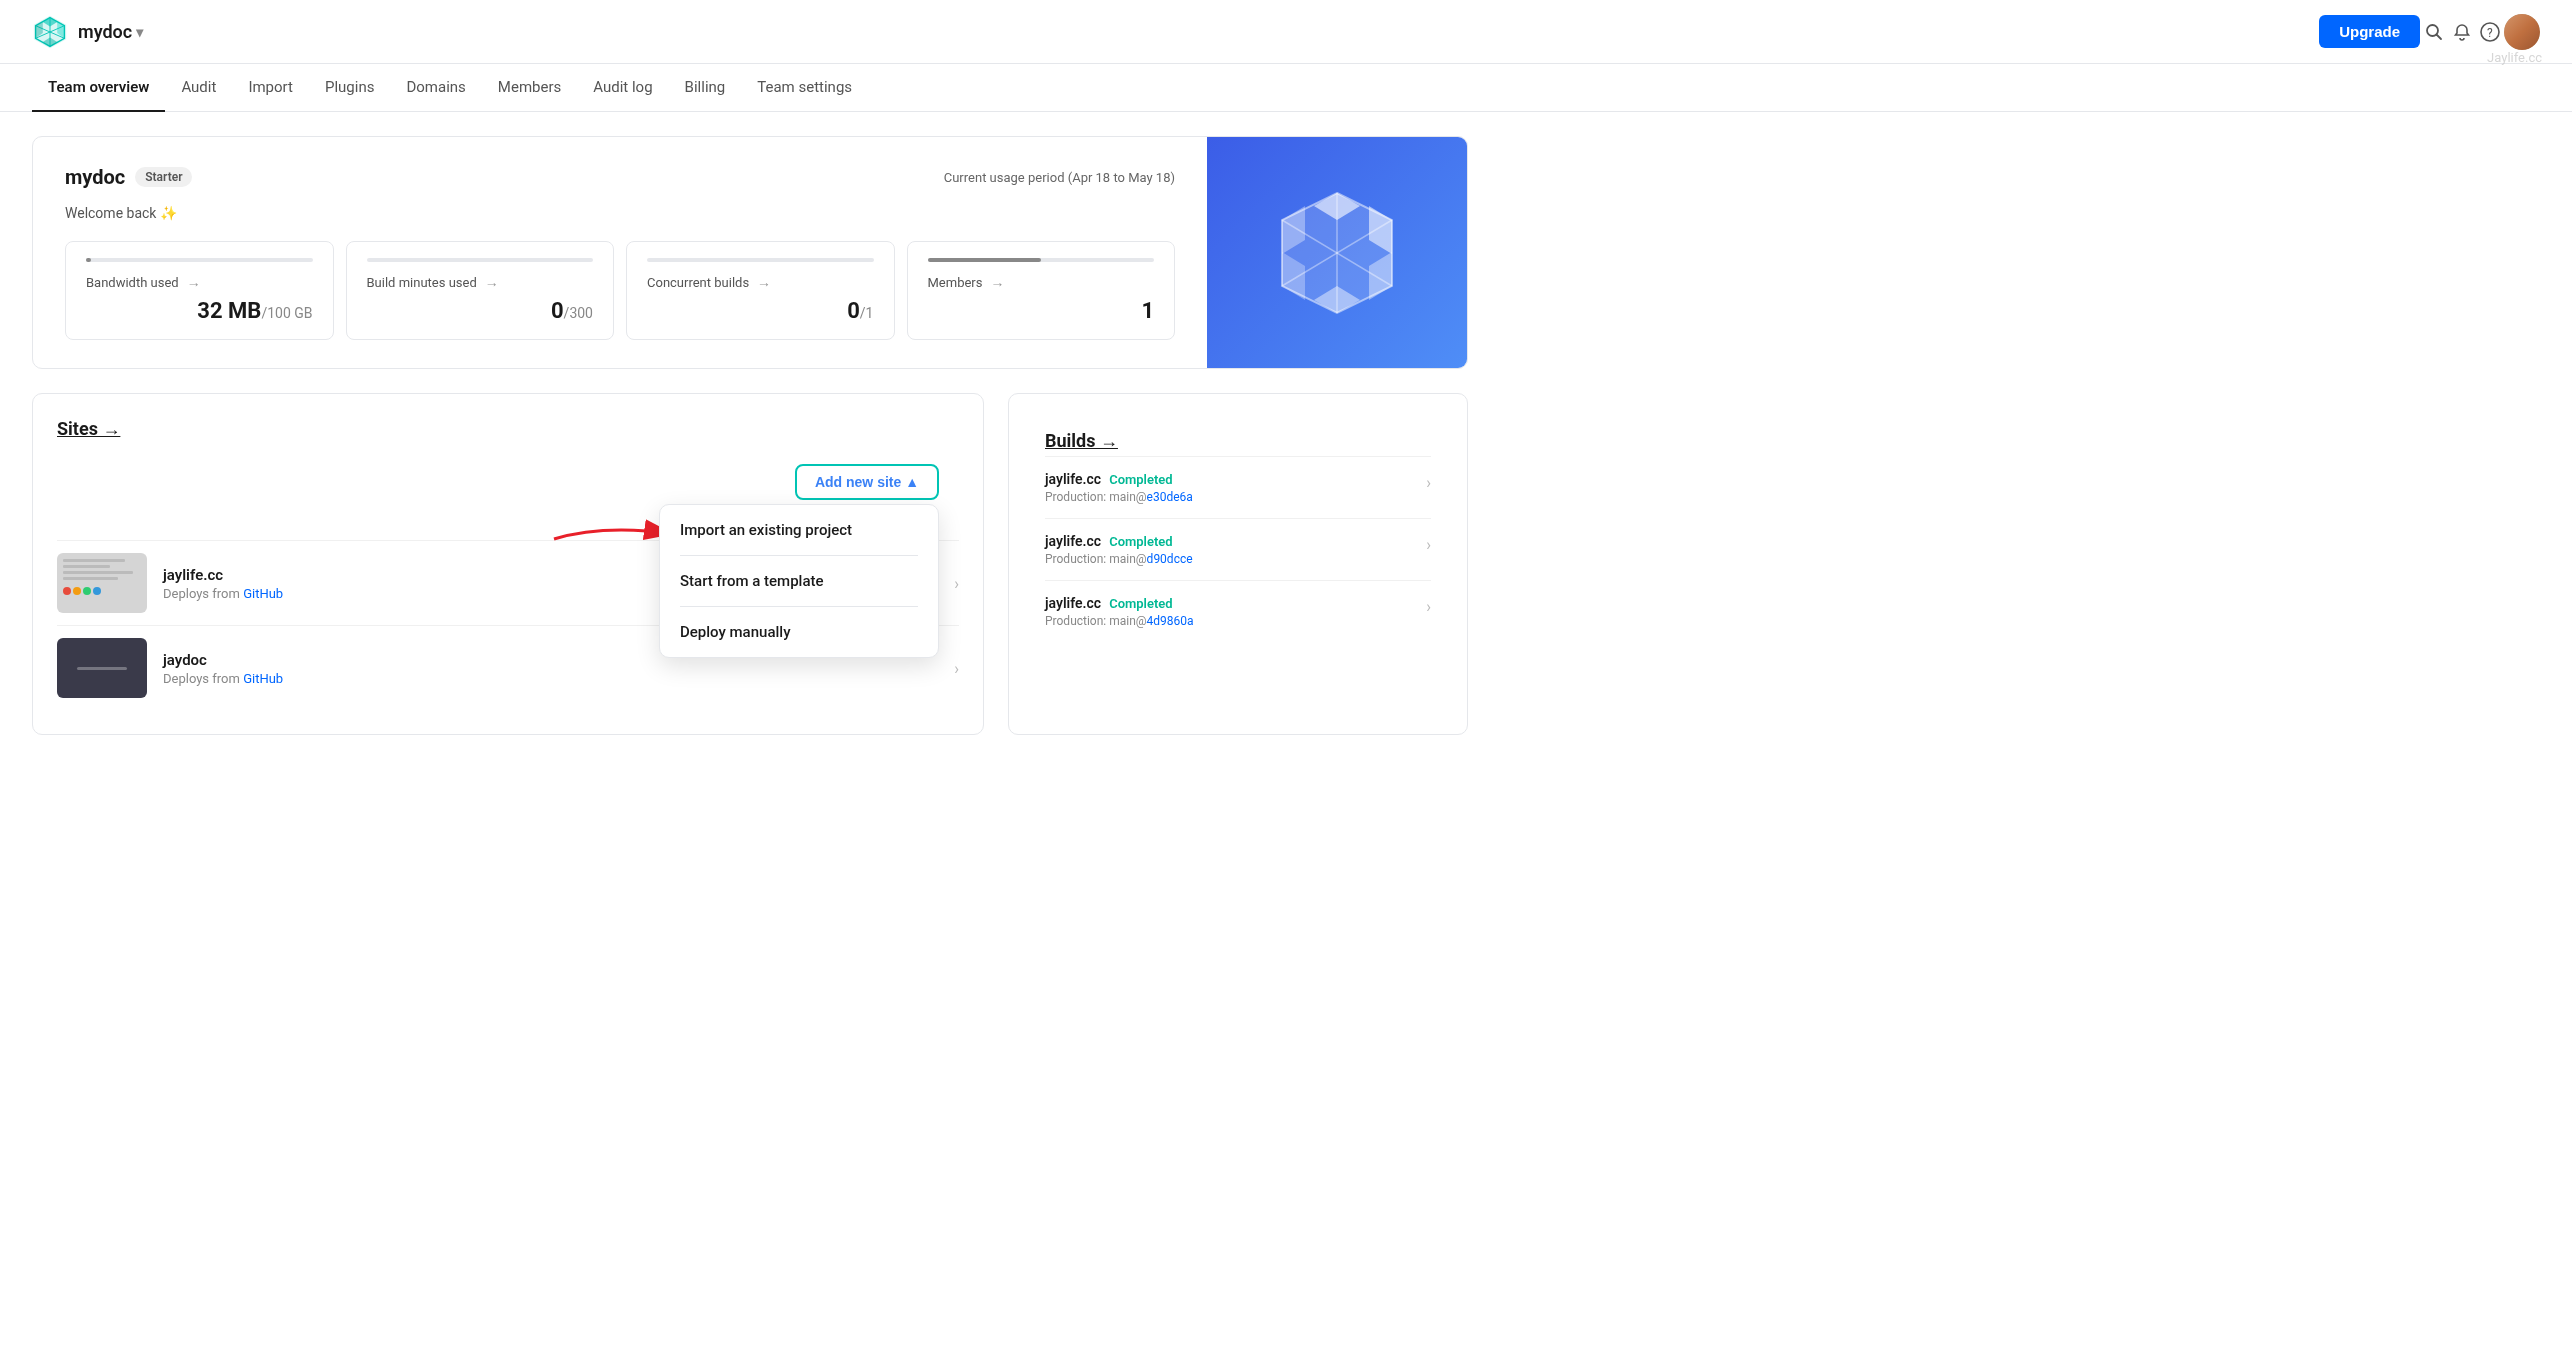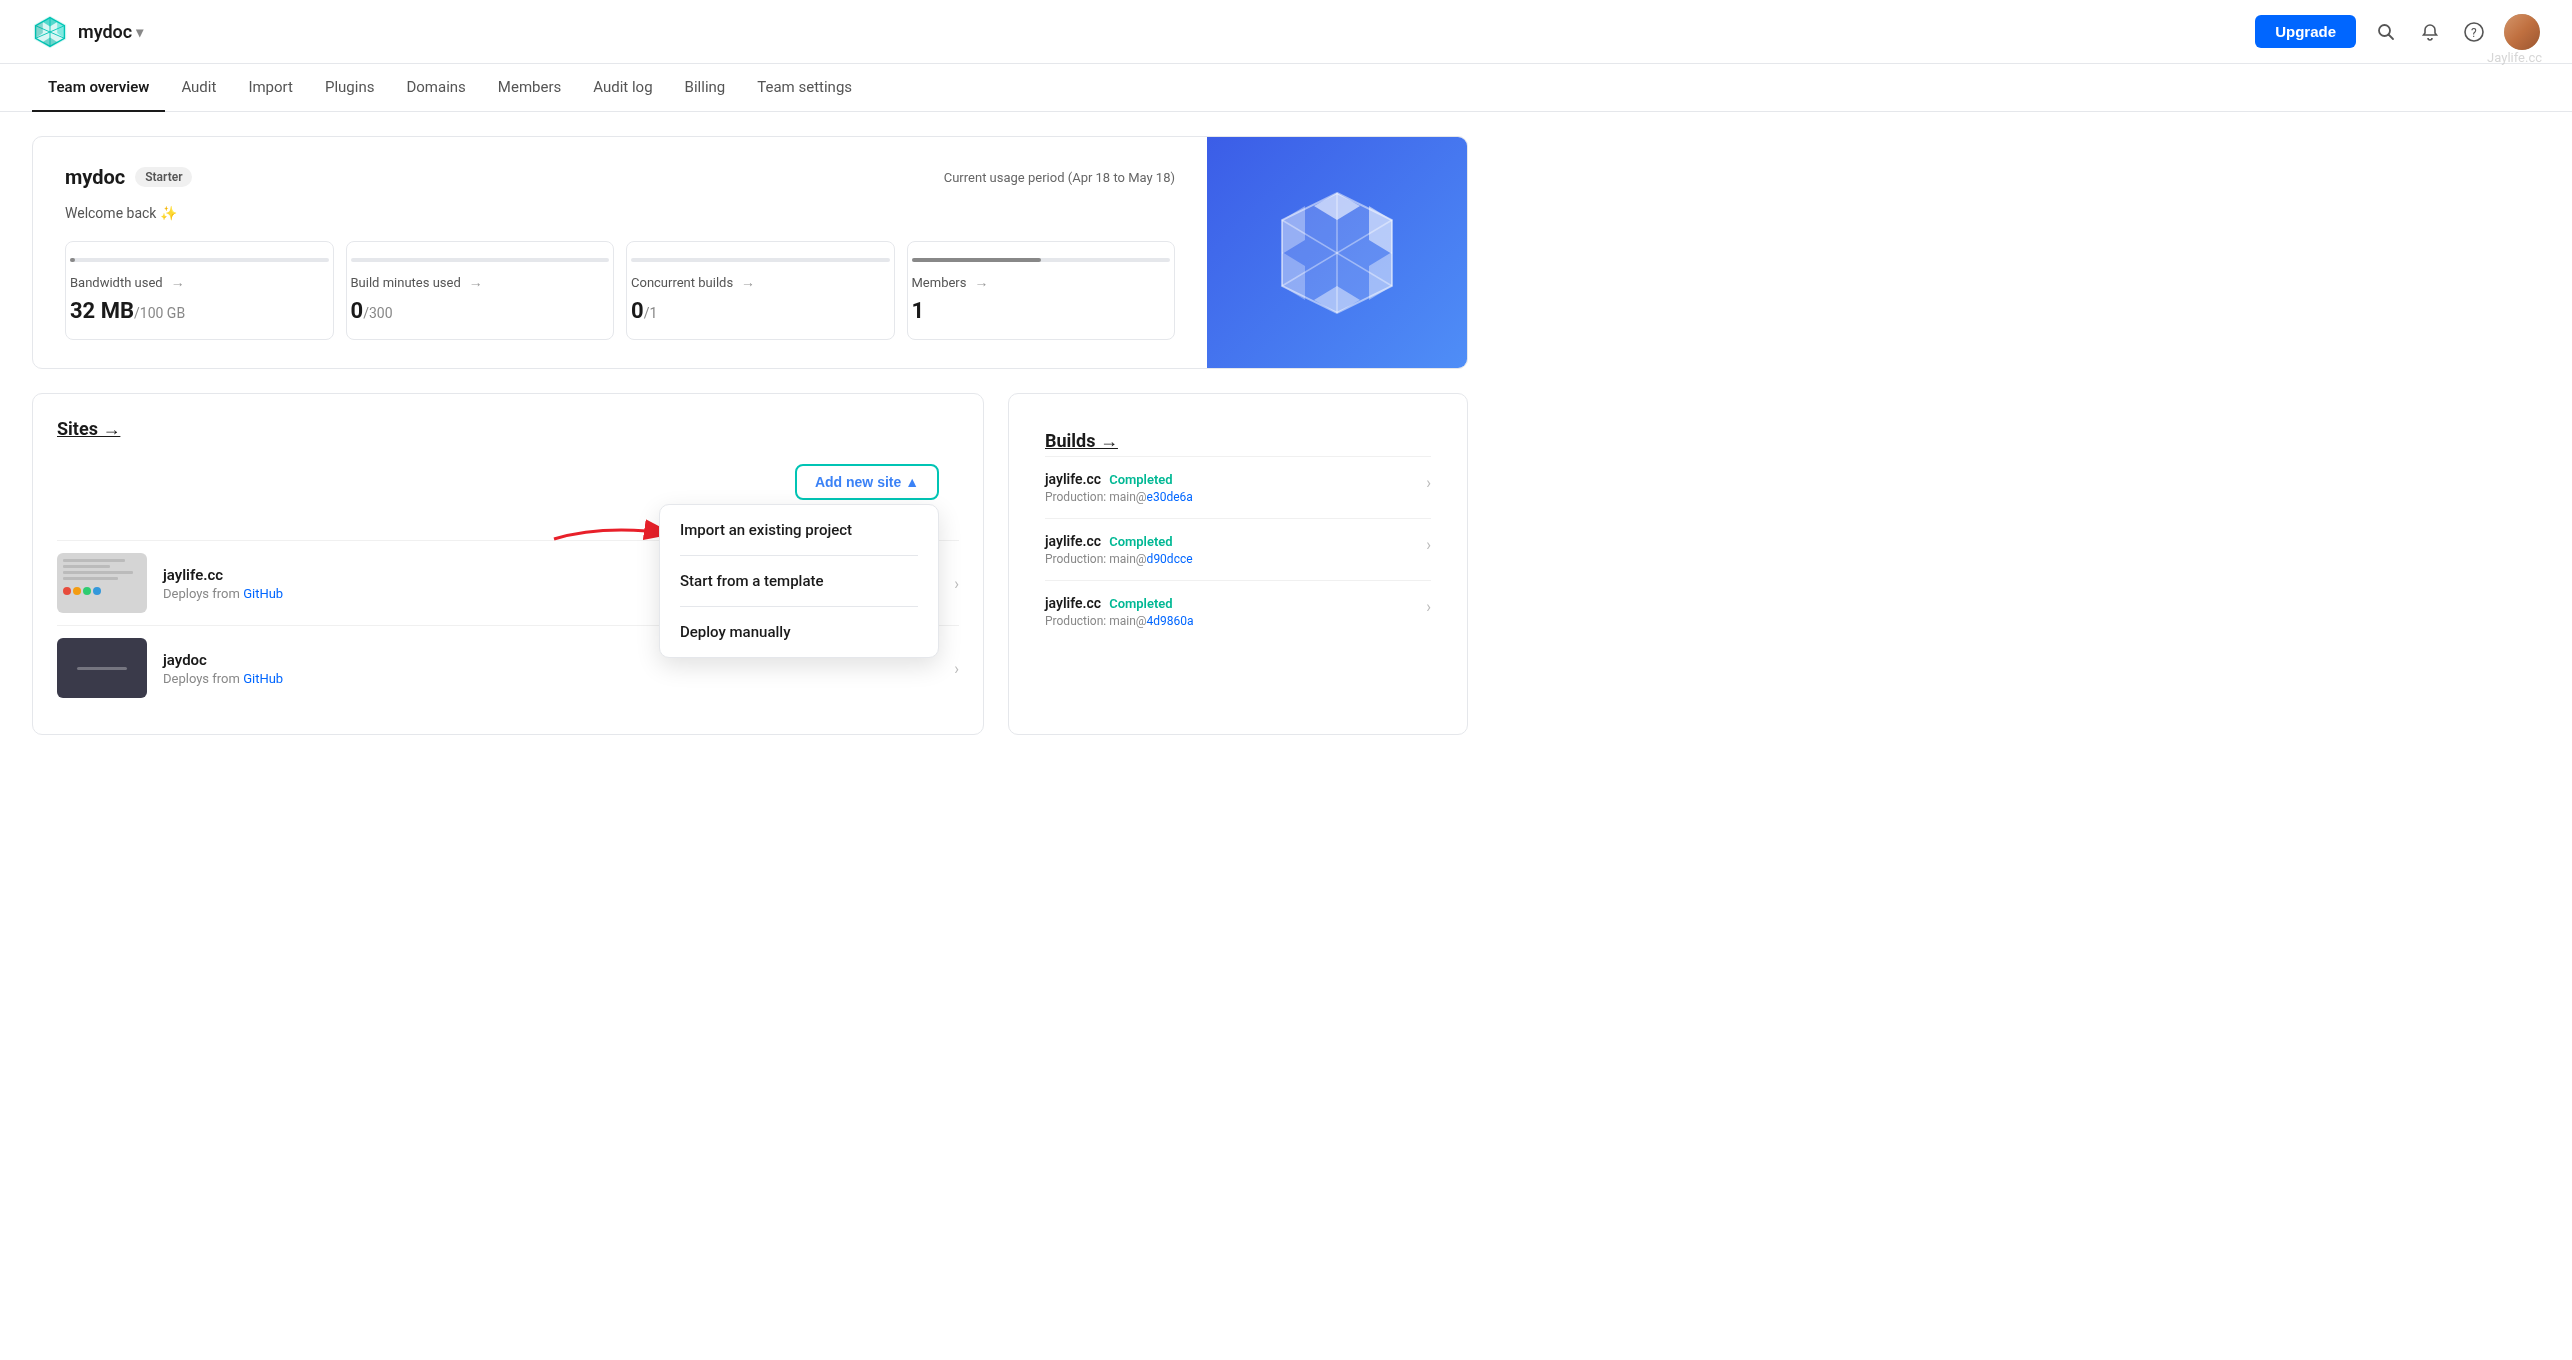--- a/index.html
+++ b/index.html
@@ -33,21 +33,20 @@
       font-size: 18px;
       font-weight: 600;
       color: #1a1a1a;
       display: flex;
       align-items: center;
       gap: 4px;
     }
     .header-actions {
       display: flex;
       align-items: center;
-      gap: 16px;
     }
     .upgrade-btn {
       background: #0066ff;
       color: #fff;
       border: none;
       border-radius: 6px;
       padding: 8px 20px;
       font-size: 15px;
       font-weight: 600;
       cursor: pointer;
@@ -147,25 +146,26 @@
       color: #555;
       font-size: 14px;
       margin-bottom: 20px;
     }
     .stats-row {
       display: flex;
       gap: 0;
     }
     .stat-item {
       flex: 1;
-      padding: 16px 4px;
+      padding: 16px 20px;
       border: 1px solid #e5e7eb;
       border-radius: 8px;
       margin-right: 12px;
       cursor: pointer;
+      text-align: right;
     }
     .stat-item:last-child { margin-right: 0; }
     .stat-label {
       display: flex;
       align-items: center;
       gap: 8px;
       color: #555;
       font-size: 13px;
       margin-bottom: 8px;
     }

